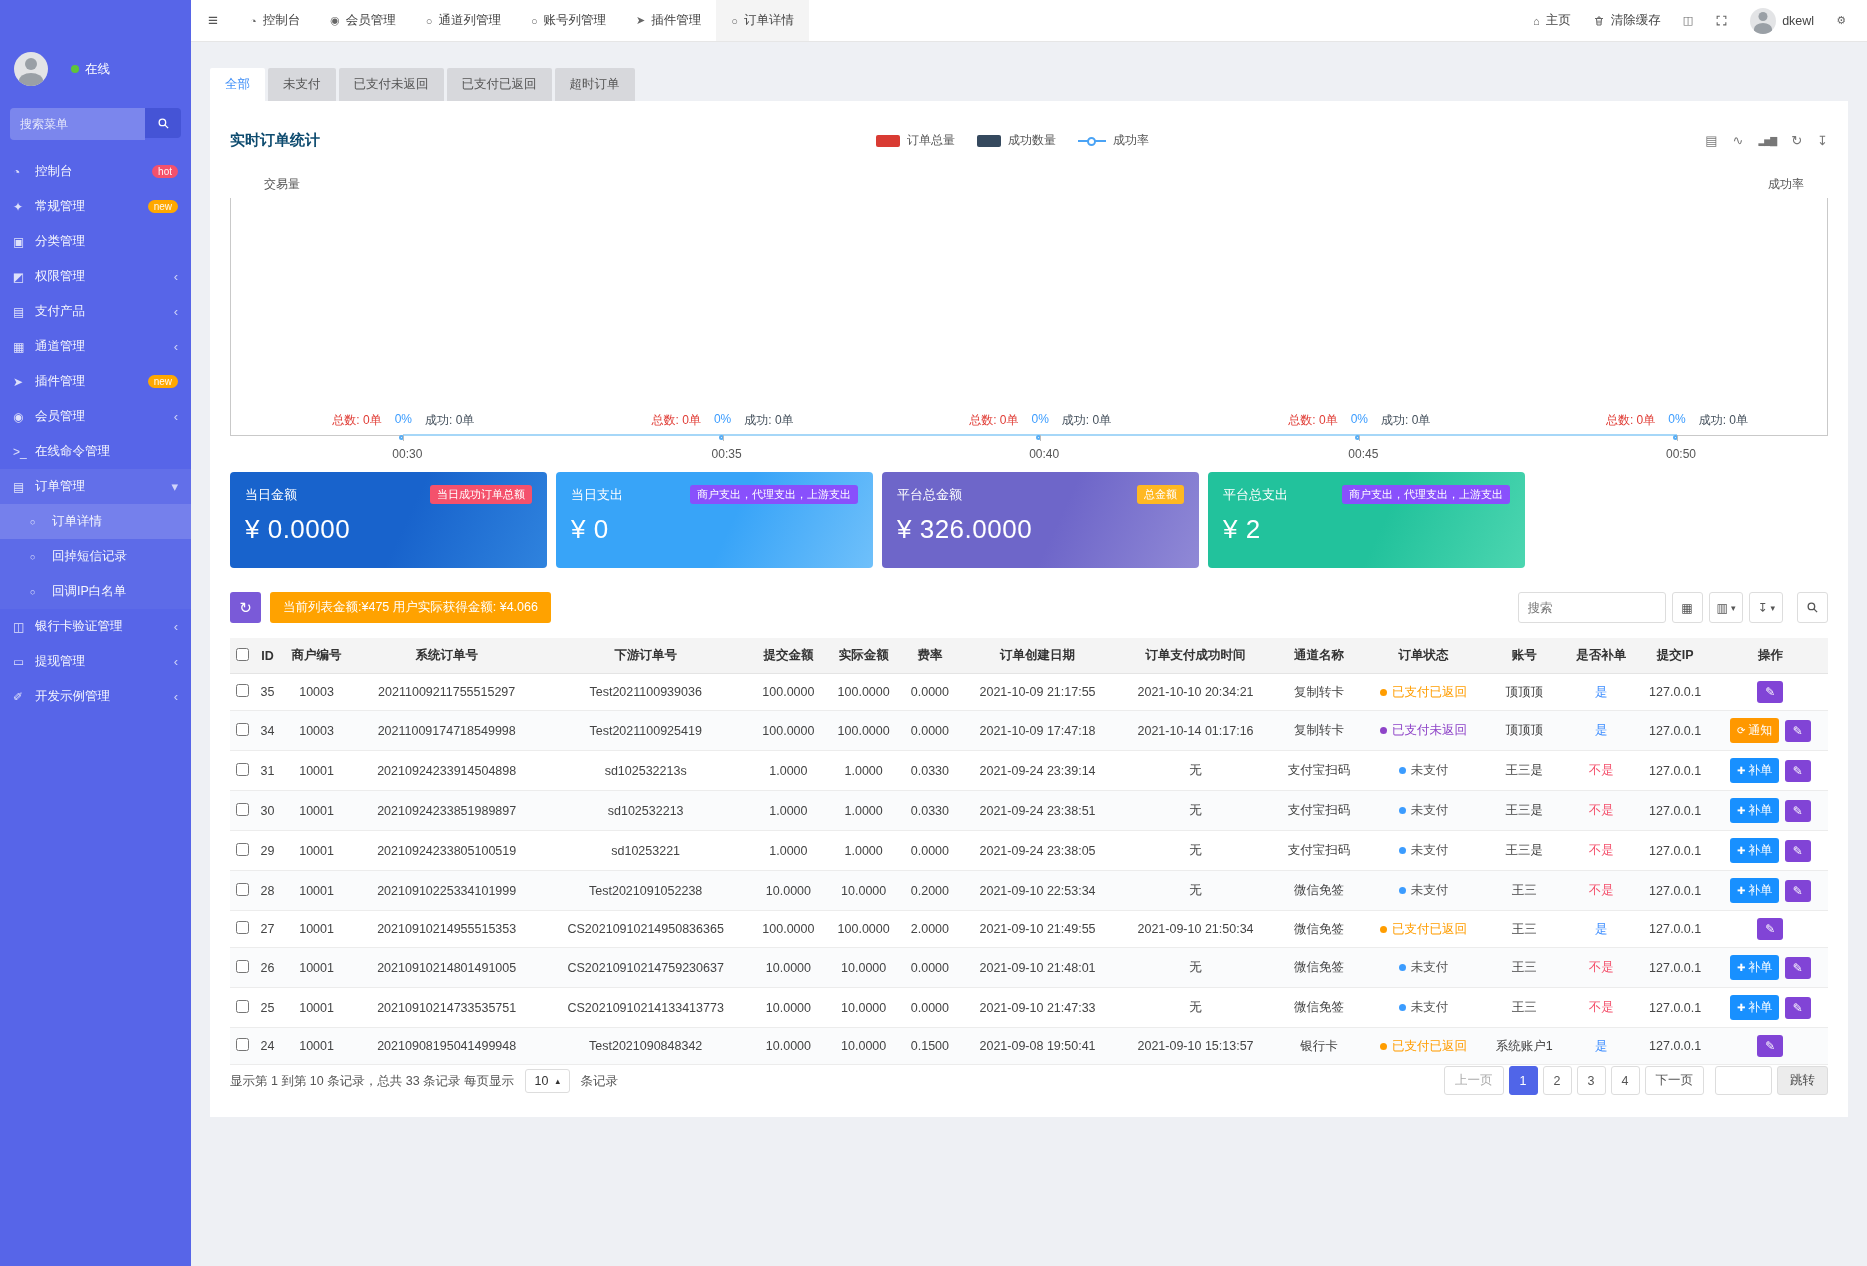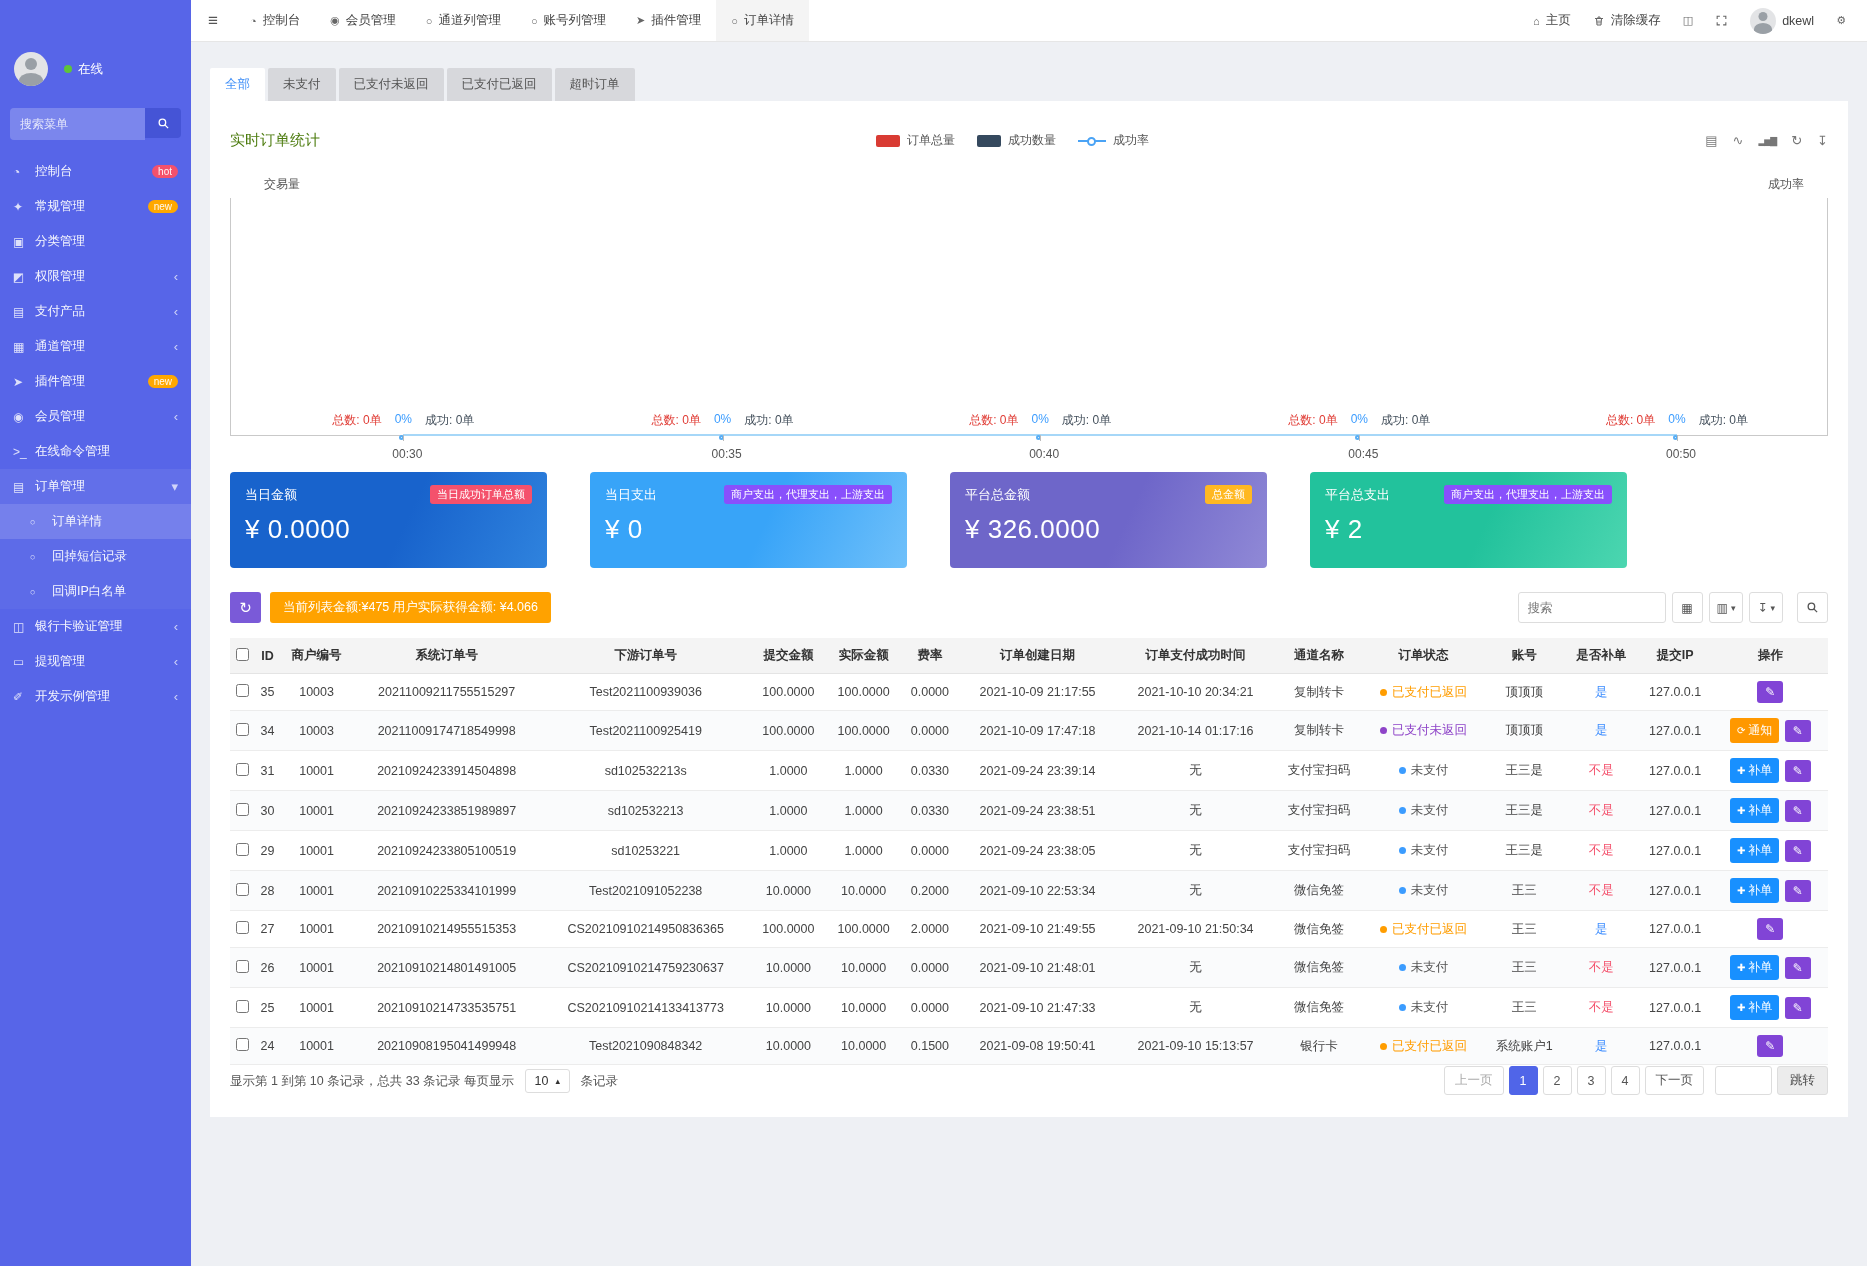--- a/index.html
+++ b/index.html
@@ -1,21 +1,21 @@
 <!DOCTYPE html>
 <html><head>
 <meta charset="utf-8">
 <style>
 *{box-sizing:border-box;margin:0;padding:0}
 html,body{width:1867px;height:1266px}
 body{font-family:"Liberation Sans","DejaVu Sans",sans-serif;background:#eef0f4;display:flex;overflow:hidden;font-size:13px;color:#333}
 button{font-family:inherit}
 
 .sidebar{width:191px;background:#5765e8;color:#fff;flex-shrink:0;display:flex;flex-direction:column}
-.side-top{padding:52px 14px 14px;display:flex;align-items:center;gap:16px}
+.side-top{padding:52px 14px 14px;display:flex;align-items:center;gap:23px}
 .avatar{width:34px;height:34px;border-radius:50%;background:#e3e4e6;position:relative;overflow:hidden;flex-shrink:0}
 .avatar::before{content:'';position:absolute;top:6px;left:50%;transform:translateX(-50%);width:12px;height:12px;border-radius:50%;background:#9aa0a6}
 .avatar::after{content:'';position:absolute;top:21px;left:50%;transform:translateX(-50%);width:24px;height:15px;border-radius:50% 50% 0 0;background:#9aa0a6}
 .online{display:flex;align-items:center;gap:6px;font-size:12.5px}
 .dot-green{width:8px;height:8px;background:#5ec43a;border-radius:50%}
 .side-search{display:flex;margin:8px 10px 14px}
 .side-search input{flex:1;height:30px;background:rgba(255,255,255,.22);border:none;border-radius:4px 0 0 4px;padding:16px 10px;color:#fff;font-size:12px;outline:none;min-width:0}
 .side-search input::placeholder{color:rgba(255,255,255,.8)}
 .side-search button{width:36px;height:30px;background:#4554d6;border:none;border-radius:0 4px 4px 0;color:#fff;cursor:pointer;display:flex;align-items:center;justify-content:center}
 .s-item{height:35px;display:flex;align-items:center;padding:0 13px;cursor:pointer;font-size:12.5px;color:rgba(255,255,255,.94)}
@@ -43,21 +43,21 @@
 .tb-avatar::before{content:'';position:absolute;top:4px;left:50%;transform:translateX(-50%);width:9px;height:9px;border-radius:50%;background:#9aa0a6}
 .tb-avatar::after{content:'';position:absolute;top:15px;left:50%;transform:translateX(-50%);width:18px;height:12px;border-radius:50% 50% 0 0;background:#9aa0a6}
 
 .content{padding:26px 19px 0;flex:1;overflow:hidden}
 .tabs{display:flex;gap:3px}
 .tab{padding:8px 15px;background:#d7d8dc;color:#555;font-size:12.5px;border-radius:2px 2px 0 0;cursor:pointer}
 .tab.active{background:#fff;color:#3e8ef7}
 .panel{background:#fff;padding:17px 20px 22px}
 
 .chart-head{display:flex;align-items:center}
-.chart-title{font-size:15px;font-weight:normal;color:#4d7c0f}
+.chart-title{font-size:15px;font-weight:bold;color:#0c4a6e}
 .legend{display:flex;gap:22px;margin:14px auto;align-items:flex-end}
 .lg-item{display:flex;align-items:center;gap:7px;font-size:12px;cursor:pointer}
 .lg-sw{width:24px;height:12px;background:currentColor;border-radius:2px;display:inline-block}
 .lg-line{width:28px;border-top:2px solid currentColor;position:relative;height:0;display:inline-block}
 .lg-line::after{content:'';position:absolute;left:9px;top:-5px;width:5px;height:5px;border:2px solid currentColor;border-radius:50%;background:#fff}
 .lg-label{color:#555}
 .chart-tools{display:flex;gap:15px;color:#777;font-size:13px;align-items:center}
 .chart-tools span{cursor:pointer}
 .bars-ic{font-size:9px;letter-spacing:-1px}
 .axis-titles{display:flex;justify-content:space-between;font-size:12px;color:#555;margin-top:13px}
@@ -68,21 +68,21 @@
 .ylab.right{text-align:left;padding-left:9px;padding-right:0;width:64px}
 .plot{flex:1;height:238px;border-left:1px solid #c9c9c9;border-right:1px solid #c9c9c9;border-bottom:1px solid #c9c9c9;position:relative}
 .success-line{position:absolute;left:10.8%;width:79.8%;bottom:-1px;border-top:2px solid #a6d7f8}
 .pt{position:absolute;bottom:0;height:100%}
 .pt-stats{position:absolute;bottom:6px;left:0;transform:translateX(-50%);display:flex;gap:13px;font-size:12px;white-space:nowrap}
 .c-red{color:#e03b34}.c-blue{color:#3b9cff}.c-dark{color:#44505c}
 .pt-dot{position:absolute;bottom:-5px;left:-4px;width:5px;height:5px;border:2px solid #58aef5;border-radius:50%;background:#fff}
 .pt-tickmark{position:absolute;bottom:-6px;left:0;width:1px;height:6px;background:#bbb}
 .pt-time{position:absolute;bottom:-26px;left:4px;transform:translateX(-50%);font-size:12px;color:#555;white-space:nowrap}
 
-.cards{display:flex;gap:43px;margin-top:8px}
+.cards{display:flex;gap:9px;margin-top:8px}
 .card{width:317px;height:96px;border-radius:4px;color:#fff;padding:13px 15px;flex-shrink:0}
 .card-head{display:flex;justify-content:space-between;align-items:center;font-size:13px}
 .card-badge{font-size:11px;padding:2px 7px;border-radius:3px;white-space:nowrap}
 .bg-red{background:#f4516c}.bg-purple{background:#8950fc}.bg-orange{background:#ffb822}
 .card-value{font-size:26px;margin-top:10px;letter-spacing:.5px}
 .card-blue{background:linear-gradient(115deg,#1863cc 55%,#2f83de)}
 .card-sky{background:linear-gradient(115deg,#38a4f8 55%,#6fc0fa)}
 .card-violet{background:linear-gradient(115deg,#6e66c9 55%,#9089d6)}
 .card-teal{background:linear-gradient(115deg,#22c29c 55%,#4cd6b0)}
 

